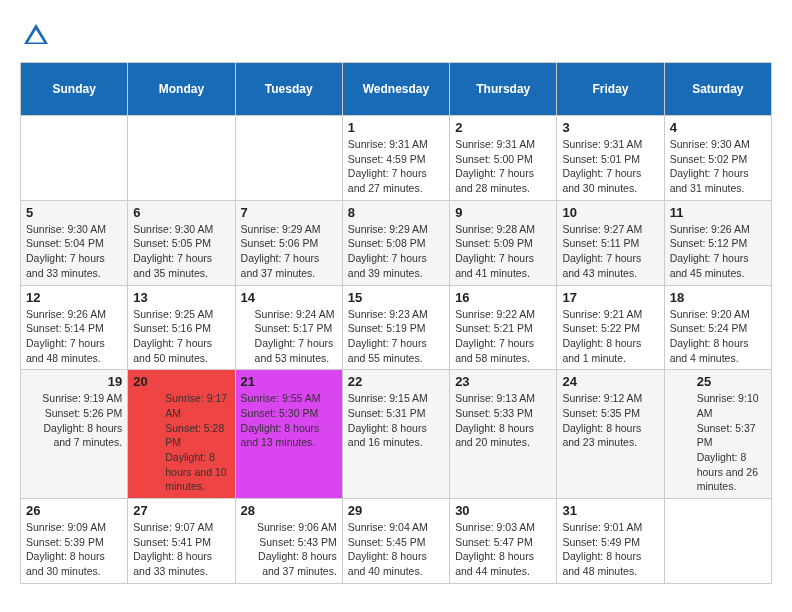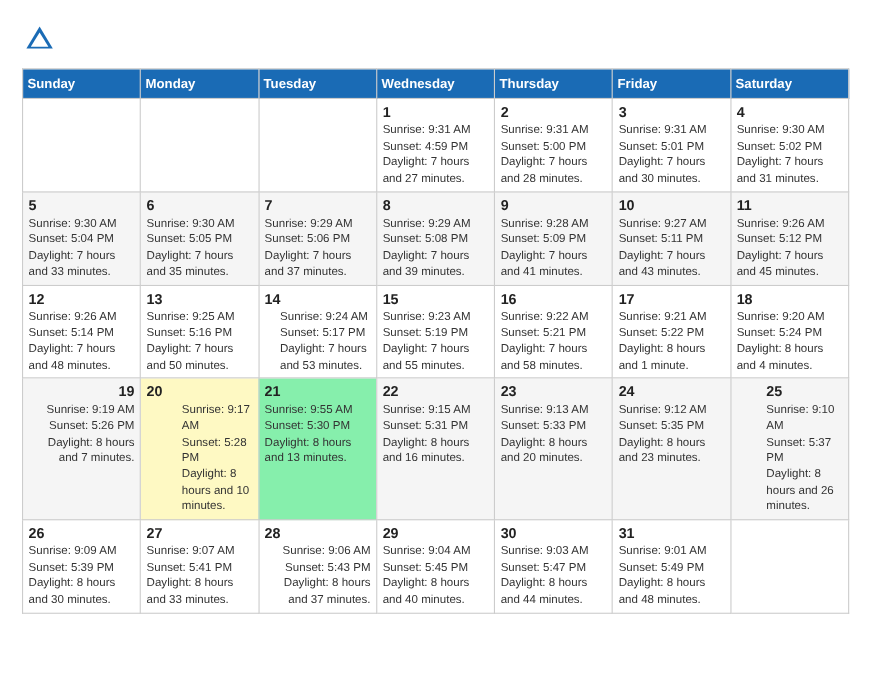--- a/index.html
+++ b/index.html
@@ -53,22 +53,22 @@
       color: #555;
     }
     .calendar {
       width: 100%;
       border-collapse: collapse;
       font-size: 11px;
     }
     .calendar th {
       background-color: #1a6bb5;
       color: #fff;
-      text-align: left;
-      padding: 6px 4px;
+      text-align: center;
+      padding: 19px 4px;
       font-size: 12px;
       font-weight: bold;
       border: 1px solid #ccc;
     }
     .calendar td {
       border: 1px solid #ccc;
       vertical-align: top;
       padding: 4px 5px;
       width: 107px;
       min-height: 80px;
@@ -242,27 +242,27 @@
 Daylight: 8 hours and 4 minutes.</div>
         </td>
       </tr>
       <tr>
         <td style="background-color: rgb(245, 245, 245); text-align: right;">
           <div class="day-number">19</div>
           <div class="day-info" style="white-space: pre-line;">Sunrise: 9:19 AM
 Sunset: 5:26 PM
 Daylight: 8 hours and 7 minutes.</div>
         </td>
-        <td style="background-color: #fef9c3;">
+        <td style="background-color: #ef4444;">
           <div class="day-number">20</div>
           <div class="day-info" style="white-space: pre-line; margin-left: 32px;">Sunrise: 9:17 AM
 Sunset: 5:28 PM
 Daylight: 8 hours and 10 minutes.</div>
         </td>
-        <td style="background-color: #86efac; margin-top: 37px;">
+        <td style="background-color: #d946ef; margin-top: 37px;">
           <div class="day-number">21</div>
           <div class="day-info" style="white-space: pre-line;">Sunrise: 9:55 AM
 Sunset: 5:30 PM
 Daylight: 8 hours and 13 minutes.</div>
         </td>
         <td style="background-color: rgb(245, 245, 245);">
           <div class="day-number">22</div>
           <div class="day-info" style="white-space: pre-line;">Sunrise: 9:15 AM
 Sunset: 5:31 PM
 Daylight: 8 hours and 16 minutes.</div>

